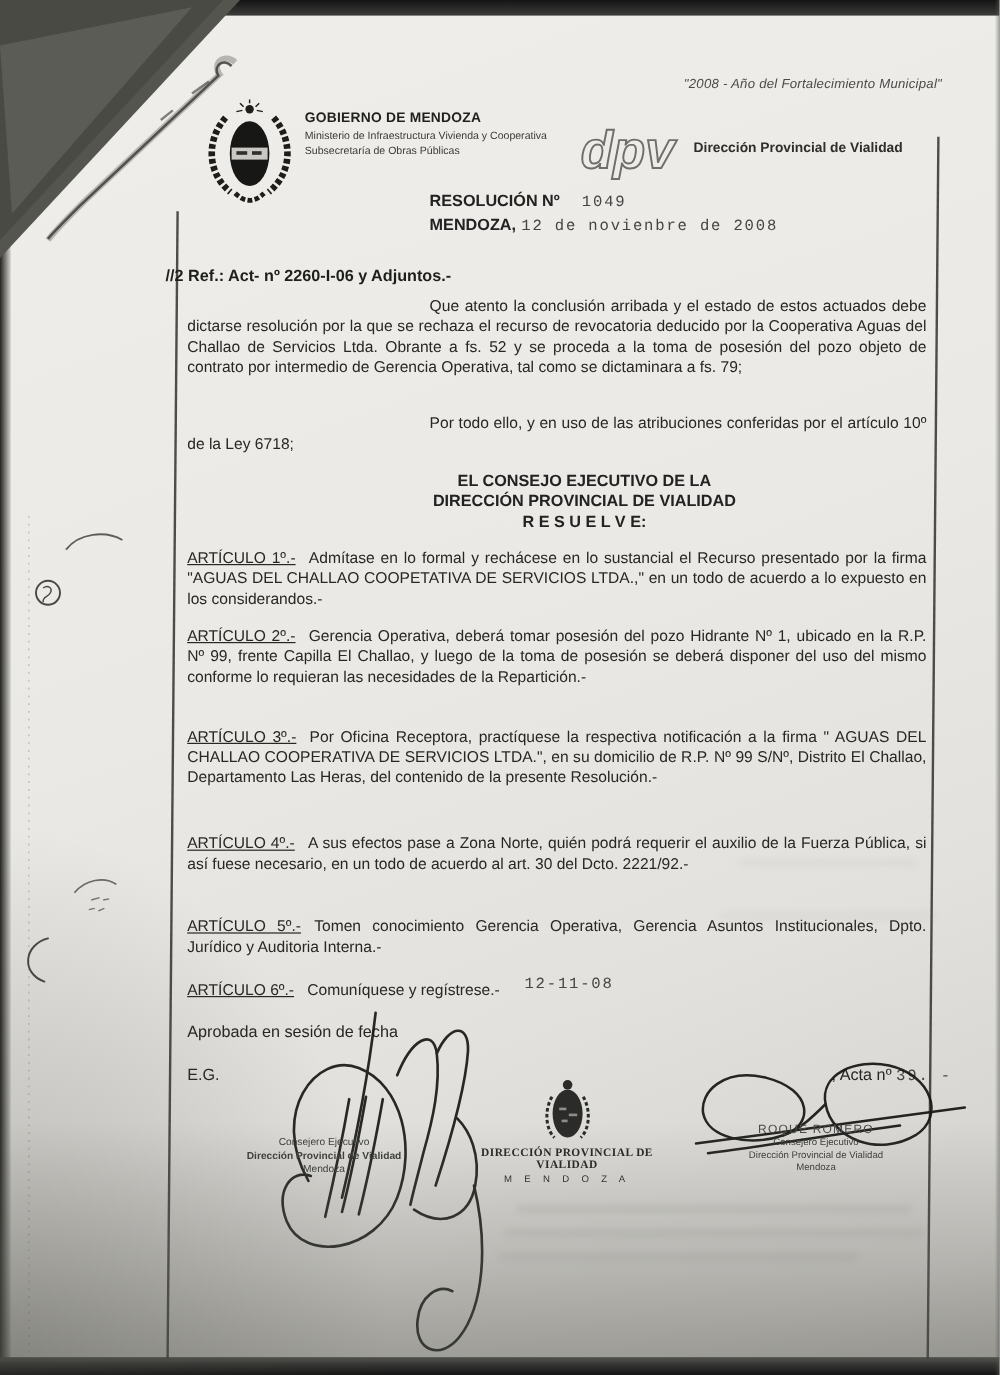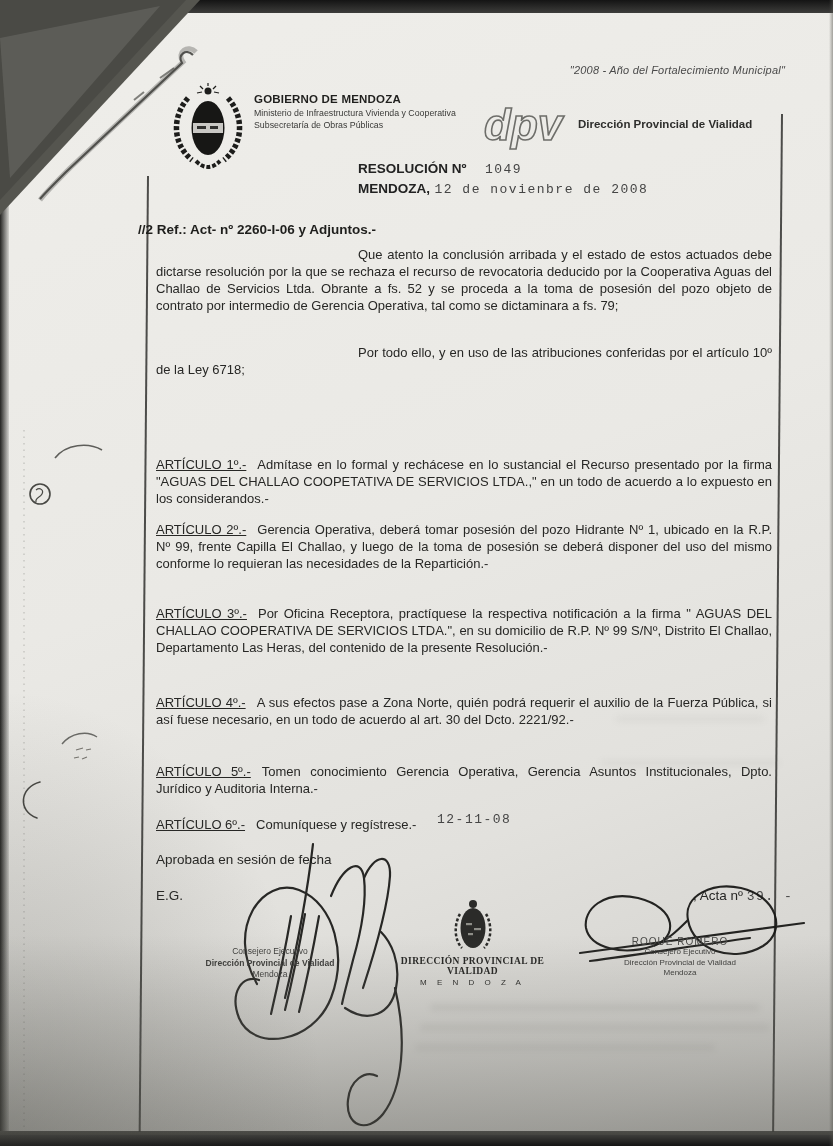--- a/index.html
+++ b/index.html
@@ -122,20 +122,25 @@
   <div class="abs res-row" style="top:179px;">
     <span class="res-label">MENDOZA,</span>
     <span class="typed" style="">12 de novienbre de 2008</span>
   </div>
 
   <div class="abs ref-line">//2 Ref.: Act- nº 2260-I-06 y Adjuntos.-</div>
 
   <p class="abs bodyp indent" style="top:246px;">Que atento la conclusión arribada y el estado de estos actuados debe dictarse resolución por la que se rechaza el recurso de revocatoria deducido por la Cooperativa Aguas del Challao de Servicios Ltda. Obrante a fs. 52 y se proceda a la toma de posesión del pozo objeto de contrato por intermedio de Gerencia Operativa, tal como se dictaminara a fs. 79;</p>
   <p class="abs bodyp indent" style="top:344px;">Por todo ello, y en uso de las atribuciones conferidas por el artículo 10º de la Ley 6718;</p>
 
+  <div class="abs heading" style="top:392px;">
+    <div>EL CONSEJO EJECUTIVO DE LA</div>
+    <div>DIRECCIÓN PROVINCIAL DE VIALIDAD</div>
+    <div>R E S U E L V E:</div>
+  </div>
 
   <p class="abs bodyp" style="top:456px;"><span class="art-label">ARTÍCULO 1º.-</span><span>Admítase en lo formal y rechácese en lo sustancial el Recurso presentado por la firma "AGUAS DEL CHALLAO COOPETATIVA DE SERVICIOS LTDA.," en un todo de acuerdo a lo expuesto en los considerandos.-</span></p>
   <p class="abs bodyp" style="top:521px;"><span class="art-label">ARTÍCULO 2º.-</span><span>Gerencia Operativa, deberá tomar posesión del pozo Hidrante Nº 1, ubicado en la R.P. Nº 99, frente Capilla El Challao, y luego de la toma de posesión se deberá disponer del uso del mismo conforme lo requieran las necesidades de la Repartición.-</span></p>
   <p class="abs bodyp" style="top:605px;"><span class="art-label">ARTÍCULO 3º.-</span><span>Por Oficina Receptora, practíquese la respectiva notificación a la firma " AGUAS DEL CHALLAO COOPERATIVA DE SERVICIOS LTDA.", en su domicilio de R.P. Nº 99 S/Nº, Distrito El Challao, Departamento Las Heras, del contenido de la presente Resolución.-</span></p>
   <p class="abs bodyp" style="top:694px;"><span class="art-label">ARTÍCULO 4º.-</span><span>A sus efectos pase a Zona Norte, quién podrá requerir el auxilio de la Fuerza Pública, si así fuese necesario, en un todo de acuerdo  al art. 30 del Dcto. 2221/92.-</span></p>
   <p class="abs bodyp" style="top:763px;"><span class="art-label">ARTÍCULO 5º.-</span><span>Tomen conocimiento Gerencia Operativa, Gerencia Asuntos Institucionales, Dpto. Jurídico y Auditoria Interna.-</span></p>
   <p class="abs bodyp" style="top:816px;"><span class="art-label">ARTÍCULO 6º.-</span><span>Comuníquese y regístrese.-</span></p>
 
   <span class="abs approve" style="left:156px;top:852px;">Aprobada en sesión de fecha</span>
   <span class="abs typed" style="left:437px;top:812px;">12-11-08</span>

